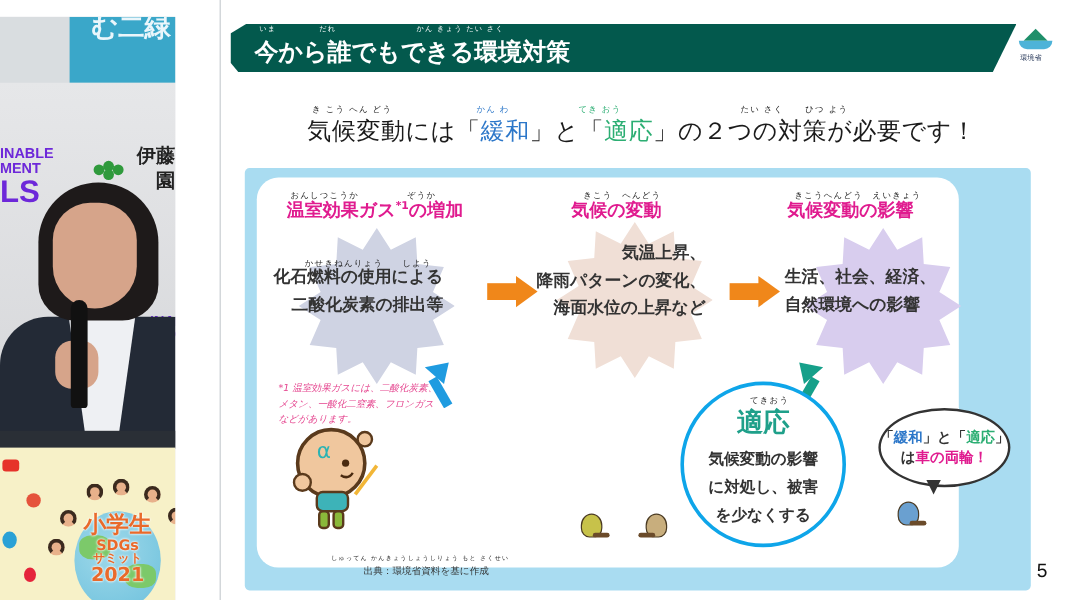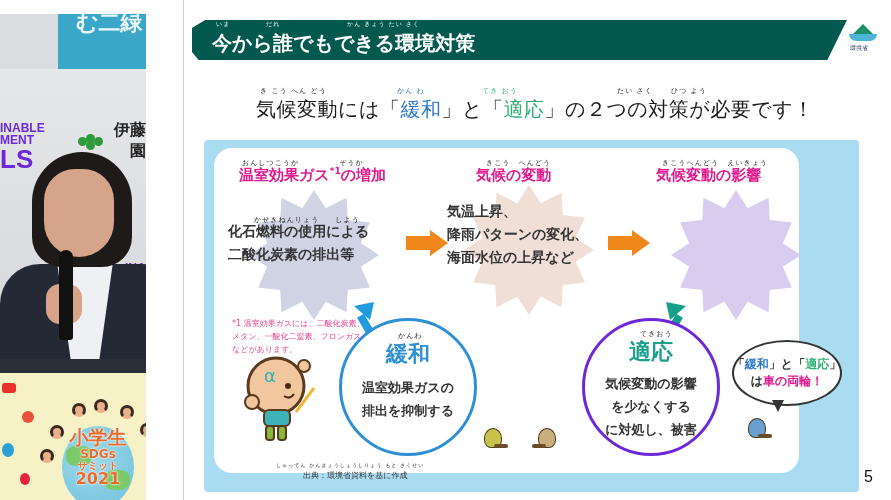--- a/index.html
+++ b/index.html
@@ -53,31 +53,31 @@
   .subtitle .green { color: #2cae73; }
   .ruby-small { position: absolute; font-size: 7px; color: #222; white-space: nowrap; letter-spacing: 1px; }
 
   .panel { position: absolute; left: 20px; top: 140px; width: 655px; height: 352px; background: #a9dcf1; border-radius: 4px; }
   .panel-inner { position: absolute; left: 30px; top: 148px; width: 585px; height: 325px; background: #ffffff; border-radius: 18px; }
 
   .col-head { position: absolute; font-size: 15px; font-weight: bold; color: #e01b8f; white-space: nowrap; }
   .col-head sup { font-size: 9px; color: #e01b8f; }
   .burst { position: absolute; width: 130px; height: 130px; }
   .burst .shape { position: absolute; inset: 0; clip-path: polygon(50% 0%,59% 14%,75% 6%,76% 23%,93% 25%,86% 41%,100% 50%,86% 59%,93% 75%,76% 77%,75% 94%,59% 86%,50% 100%,41% 86%,25% 94%,24% 77%,7% 75%,14% 59%,0% 50%,14% 41%,7% 25%,24% 23%,25% 6%,41% 14%); }
-  .burst-text { position: absolute; font-size: 14px; font-weight: bold; color: #333; text-align: left; line-height: 1.65; white-space: nowrap; }
+  .burst-text { position: absolute; font-size: 14px; font-weight: bold; color: #333; text-align: right; line-height: 1.65; white-space: nowrap; }
   .arrow-r { position: absolute; width: 42px; height: 26px; }
   .arrow-r .shaft { position: absolute; left: 0; top: 6px; width: 26px; height: 14px; background: #f0871a; }
   .arrow-r .head { position: absolute; left: 24px; top: 0; width: 0; height: 0; border-top: 13px solid transparent; border-bottom: 13px solid transparent; border-left: 18px solid #f0871a; }
 
   .circle { position: absolute; width: 138px; height: 138px; border-radius: 50%; background: #fff; }
   .circle .c-title { position: absolute; width: 100%; text-align: center; font-size: 22px; font-weight: bold; }
   .circle .c-body { position: absolute; width: 100%; text-align: center; font-size: 13px; font-weight: bold; color: #333; line-height: 1.75; white-space: nowrap; }
   .up-arrow { position: absolute; width: 22px; height: 40px; }
 
-  .footnote { position: absolute; left: 48px; top: 318px; font-size: 8px; color: #e5458f; line-height: 1.6; white-space: nowrap; }
+  .footnote { position: absolute; left: 48px; top: 318px; font-size: 8px; color: #e5458f; line-height: 1.6; white-space: nowrap; font-style: italic; }
   .source { position: absolute; left: 92px; top: 470px; font-size: 8px; color: #333; white-space: nowrap; margin-left: 27px; }
 
   .mascot { position: absolute; left: 56px; top: 352px; width: 80px; height: 96px; }
   .bird { position: absolute; width: 26px; height: 28px; }
   .bird .b-body { position: absolute; left: 2px; top: 4px; width: 18px; height: 20px; border-radius: 50% 50% 40% 40%; border: 1.5px solid #4a3a22; }
   .bird .b-tail { position: absolute; left: 12px; top: 20px; width: 14px; height: 4px; border-radius: 2px; background: #6b4b2a; }
 
   .speech { position: absolute; left: 548px; top: 340px; width: 110px; height: 66px; border-radius: 50%; background: #fff; border: 2px solid #333; }
   .speech-tail { position: absolute; left: 588px; top: 400px; width: 0; height: 0; border-left: 6px solid transparent; border-right: 6px solid transparent; border-top: 12px solid #333; }
   .speech-text { position: absolute; left: 548px; top: 356px; width: 110px; text-align: center; font-size: 12px; font-weight: bold; line-height: 1.45; color: #333; white-space: nowrap; }
@@ -207,46 +207,42 @@
   <div class="arrow-r" style="left:424px;top:230px">
       <div class="shaft"></div>
       <div class="head"></div>
     </div>
 
   <div class="ruby-small" style="left:478px;top:158px">きこうへんどう　えいきょう</div>
   <div class="col-head" style="left:472px;top:166px">気候変動の影響</div>
   <div class="burst" style="left:487px;top:190px">
       <div class="shape" style="background:#d8cdee"></div>
     </div>
+  <div class="burst-text" style="left:470px;top:220px;text-align:left">
+    <div>生活、社会、経済、</div>
+    <div>自然環境への影響</div>
+  </div>
 
   <svg class="up-arrow" style="left:162px;top:300px;width:40px;height:40px" viewBox="0 0 40 40">
     <polygon points="8,6 28,2 24,20" fill="#1f9be0"></polygon>
     <rect x="17" y="14" width="8" height="26" fill="#1f9be0" transform="rotate(-30 21 27)"></rect>
   </svg>
   <svg class="up-arrow" style="left:470px;top:300px;width:40px;height:40px" viewBox="0 0 40 40">
     <polygon points="32,6 12,2 16,20" fill="#16a08a"></polygon>
     <rect x="15" y="14" width="8" height="26" fill="#16a08a" transform="rotate(30 19 27)"></rect>
   </svg>
 
-  <div class="circle" style="left:155px;top:318px;border:3px solid #2f8fd6">
-    <div class="ruby-small" style="left:56px;top:10px">かんわ</div>
-    <div class="c-title" style="top:18px;color:#2f8fd6">緩和</div>
-    <div class="c-body" style="top:56px">
-      <div>温室効果ガスの</div>
-      <div>排出を抑制する</div>
-    </div>
-  </div>
-
-  <div class="circle" style="left:398px;top:318px;border:3px solid #6d28d9">
+
+  <div class="circle" style="left:383px;top:318px;border:3px solid #0ea5e9">
     <div class="ruby-small" style="left:55px;top:8px">てきおう</div>
     <div class="c-title" style="top:16px;color:#1fa08a">適応</div>
     <div class="c-body" style="top:52px">
       <div>気候変動の影響</div>
+      <div>に対処し、被害</div>
       <div>を少なくする</div>
-      <div>に対処し、被害</div>
     </div>
   </div>
 
   <div class="footnote">
     <div>*1 温室効果ガスには、二酸化炭素、</div>
     <div>メタン、一酸化二窒素、フロンガス</div>
     <div>などがあります。</div>
   </div>
 
   <svg class="mascot" viewBox="0 0 80 96">

